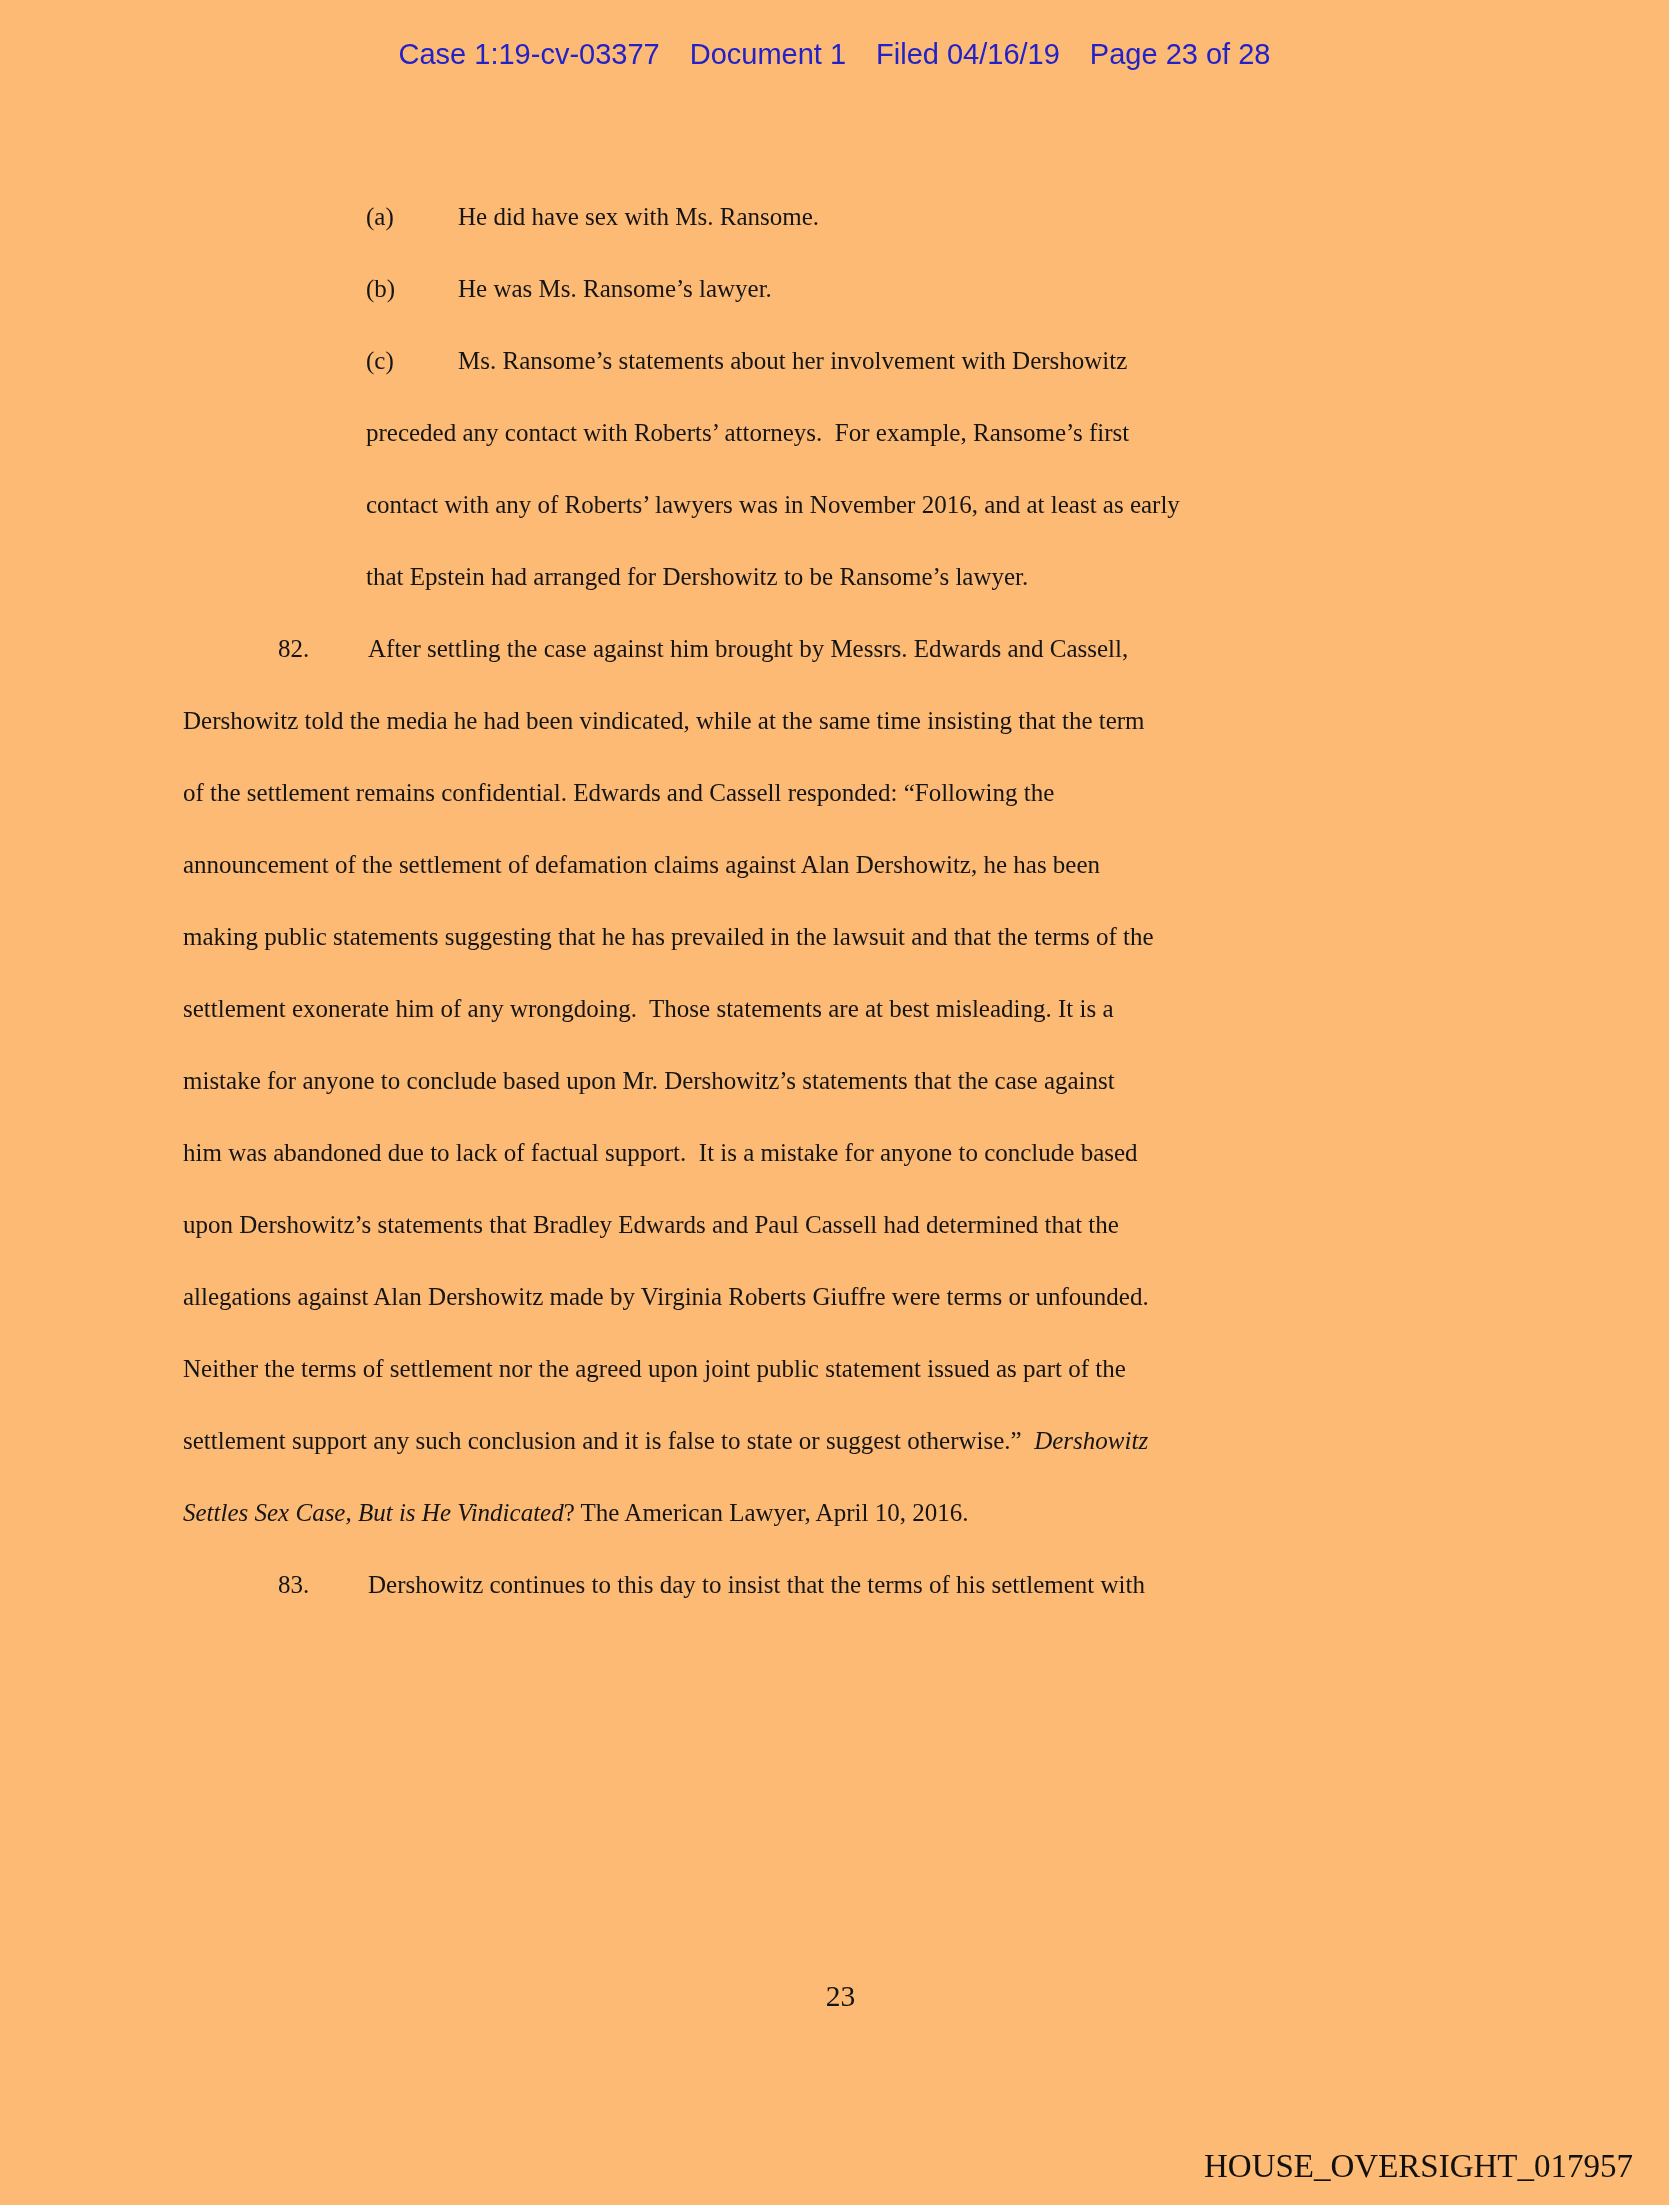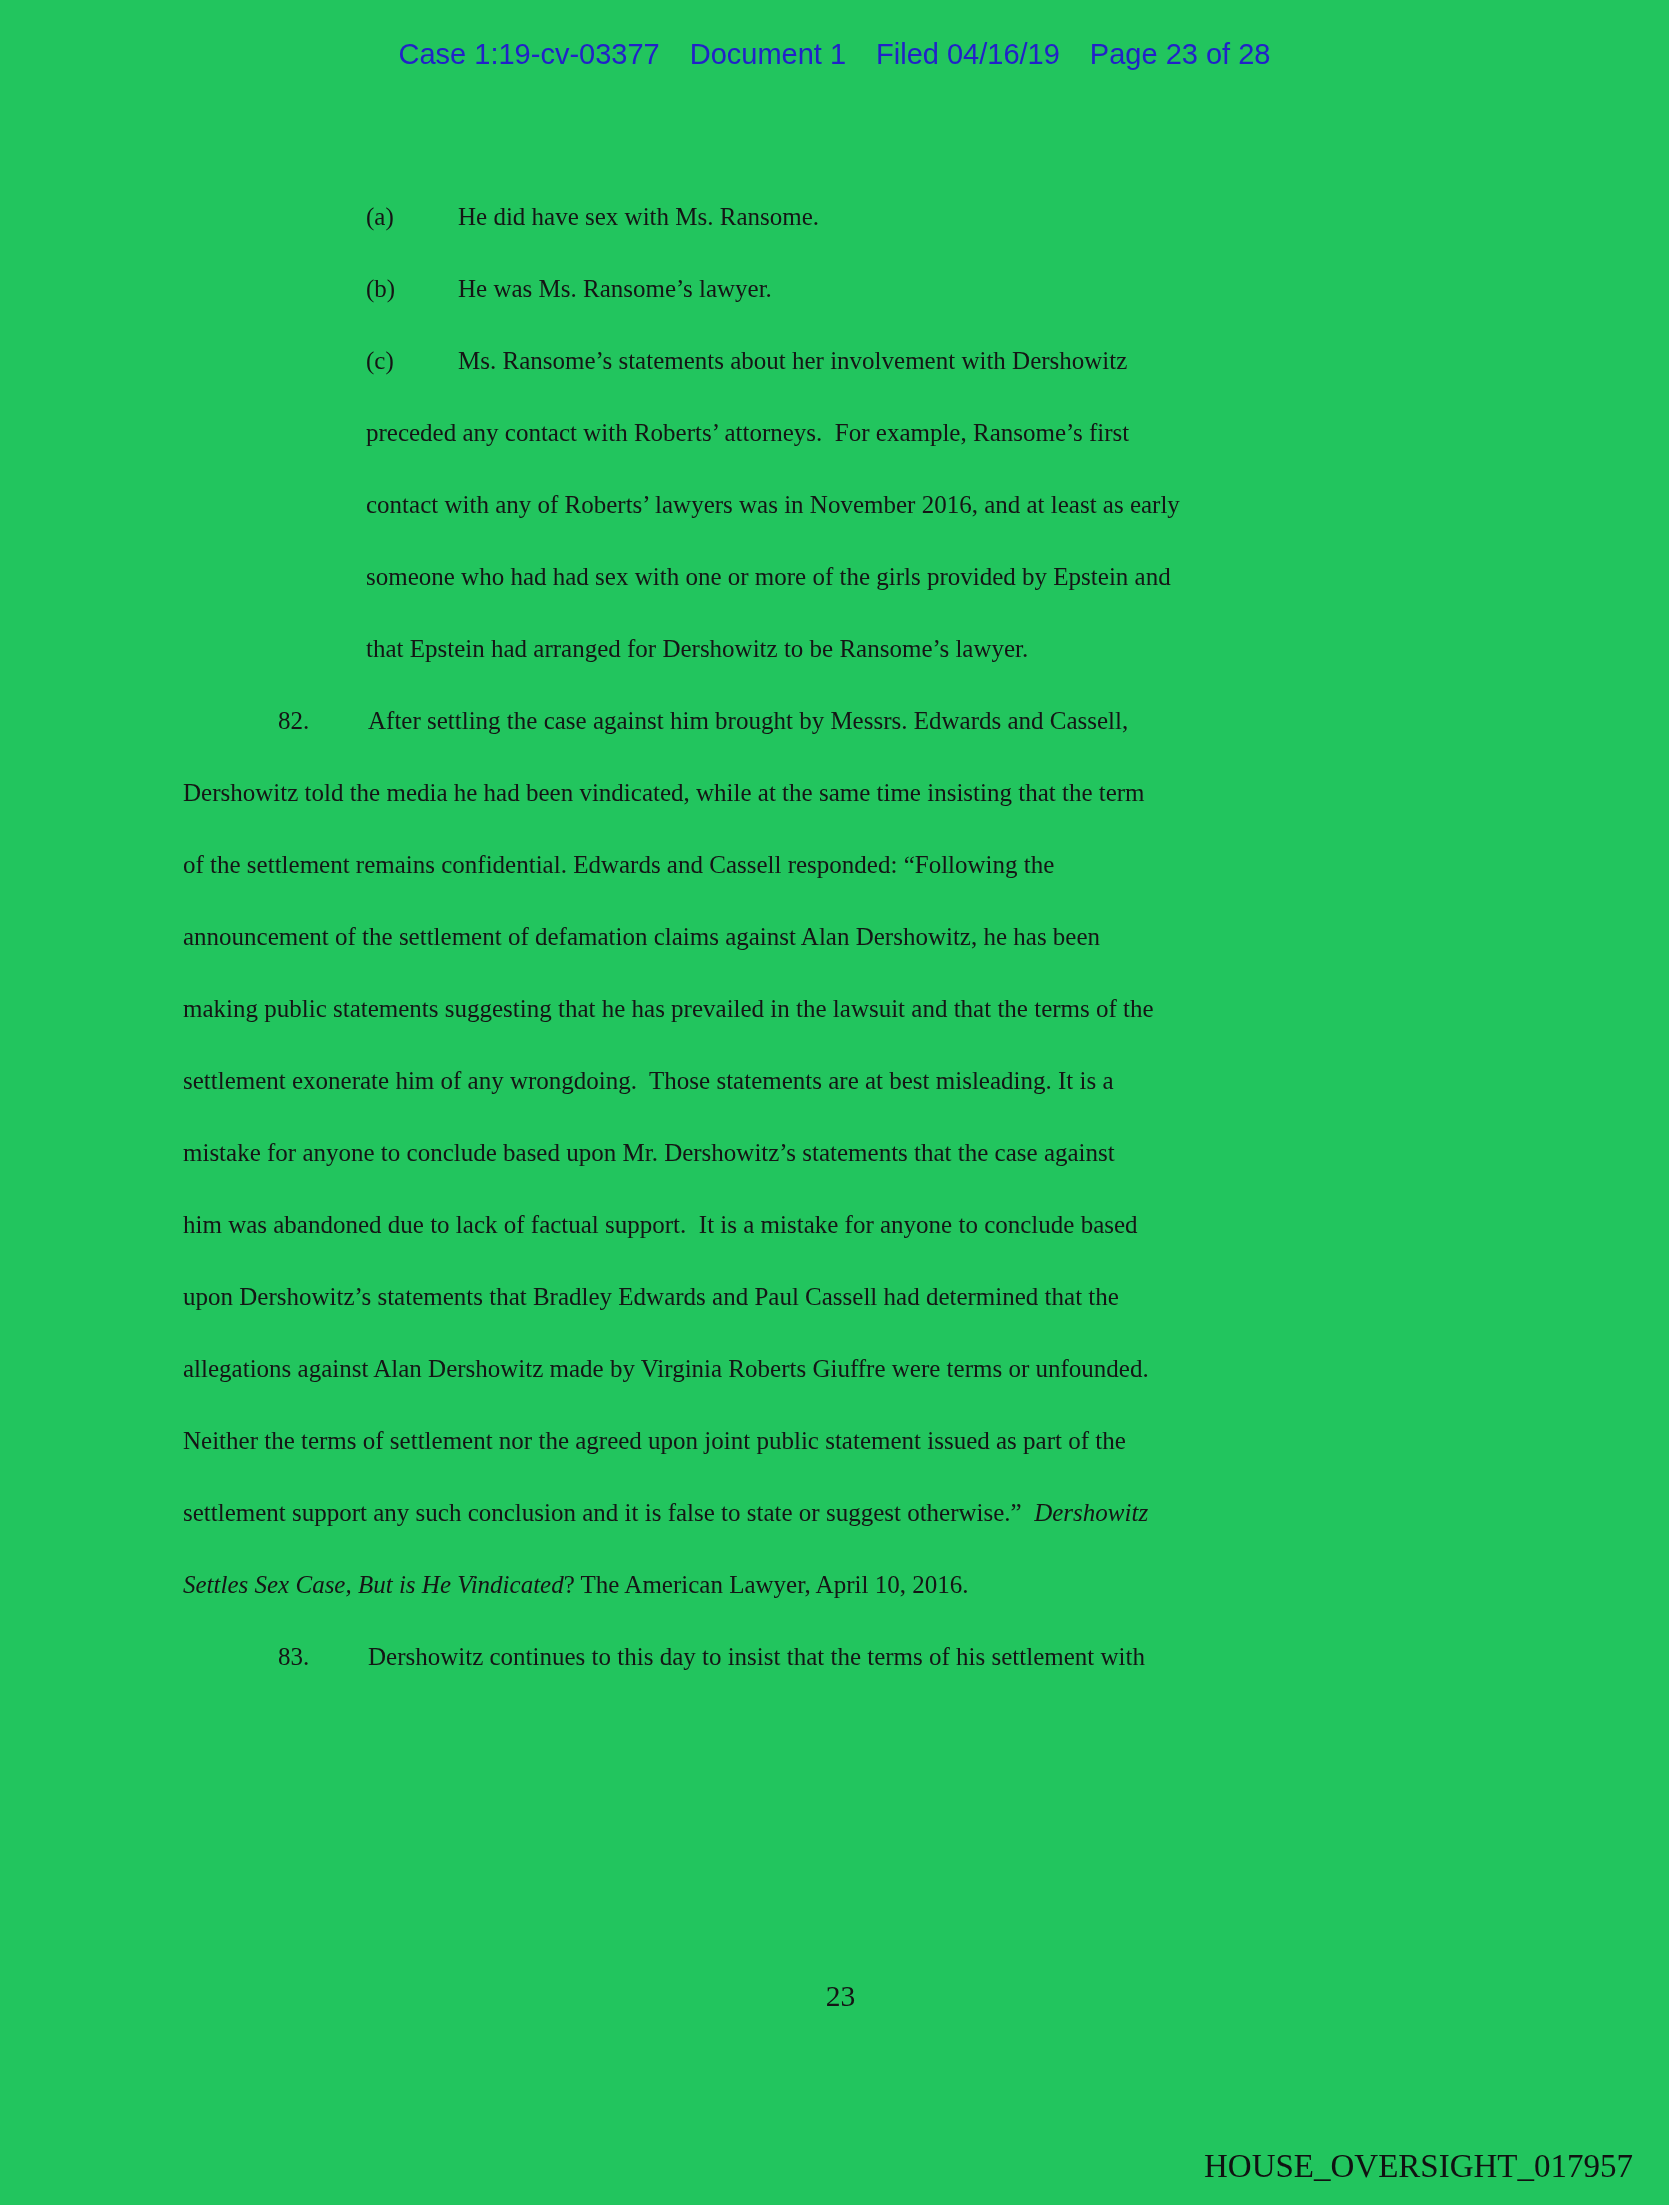--- a/index.html
+++ b/index.html
@@ -1,19 +1,19 @@
 <!DOCTYPE html>
 <html style="font-size:10.5px"><head>
 <meta charset="utf-8">
 <style>
   html,body { margin:0; padding:0; background:#e8e8e8; }
   .page {
     position:relative;
     width:1669px; height:2205px;
-    background:#22c55e;
+    background:#fdba74;
     font-family:"Liberation Serif", serif;
     color:#151515;
     overflow:hidden;
     margin:0 auto;
   }
   .header {
     position:absolute; top:38px; left:0; right:0;
     text-align:center;
     font-family:"Liberation Sans", sans-serif;
     font-size:29px;
@@ -46,21 +46,20 @@
 <body>
 
 <div class="page">
   <div class="header" style="color: rgb(34, 34, 200);"><span>Case 1:19-cv-03377</span><span>Document 1</span><span>Filed 04/16/19</span><span>Page 23 of 28</span></div>
   <div class="doc-body">
       <div class="line item"><span class="label">(a)</span><span>He did have sex with Ms. Ransome.</span></div>
       <div class="line item"><span class="label">(b)</span><span>He was Ms. Ransome’s lawyer.</span></div>
       <div class="line item"><span class="label">(c)</span><span>Ms. Ransome’s statements about her involvement with Dershowitz</span></div>
       <div class="line item-cont"><span>preceded any contact with Roberts’ attorneys.  For example, Ransome’s first</span></div>
       <div class="line item-cont"><span>contact with any of Roberts’ lawyers was in November 2016, and at least as early</span></div>
-      <div class="line item-cont"><span>someone who had had sex with one or more of the girls provided by Epstein and</span></div>
       <div class="line item-cont"><span>that Epstein had arranged for Dershowitz to be Ransome’s lawyer.</span></div>
       <div class="line para"><span class="label">82.</span><span>After settling the case against him brought by Messrs. Edwards and Cassell,</span></div>
       <div class="line cont"><span>Dershowitz told the media he had been vindicated, while at the same time insisting that the term</span></div>
       <div class="line cont"><span>of the settlement remains confidential. Edwards and Cassell responded: “Following the</span></div>
       <div class="line cont"><span>announcement of the settlement of defamation claims against Alan Dershowitz, he has been</span></div>
       <div class="line cont"><span>making public statements suggesting that he has prevailed in the lawsuit and that the terms of the</span></div>
       <div class="line cont"><span>settlement exonerate him of any wrongdoing.  Those statements are at best misleading. It is a</span></div>
       <div class="line cont"><span>mistake for anyone to conclude based upon Mr. Dershowitz’s statements that the case against</span></div>
       <div class="line cont"><span>him was abandoned due to lack of factual support.  It is a mistake for anyone to conclude based</span></div>
       <div class="line cont"><span>upon Dershowitz’s statements that Bradley Edwards and Paul Cassell had determined that the</span></div>

